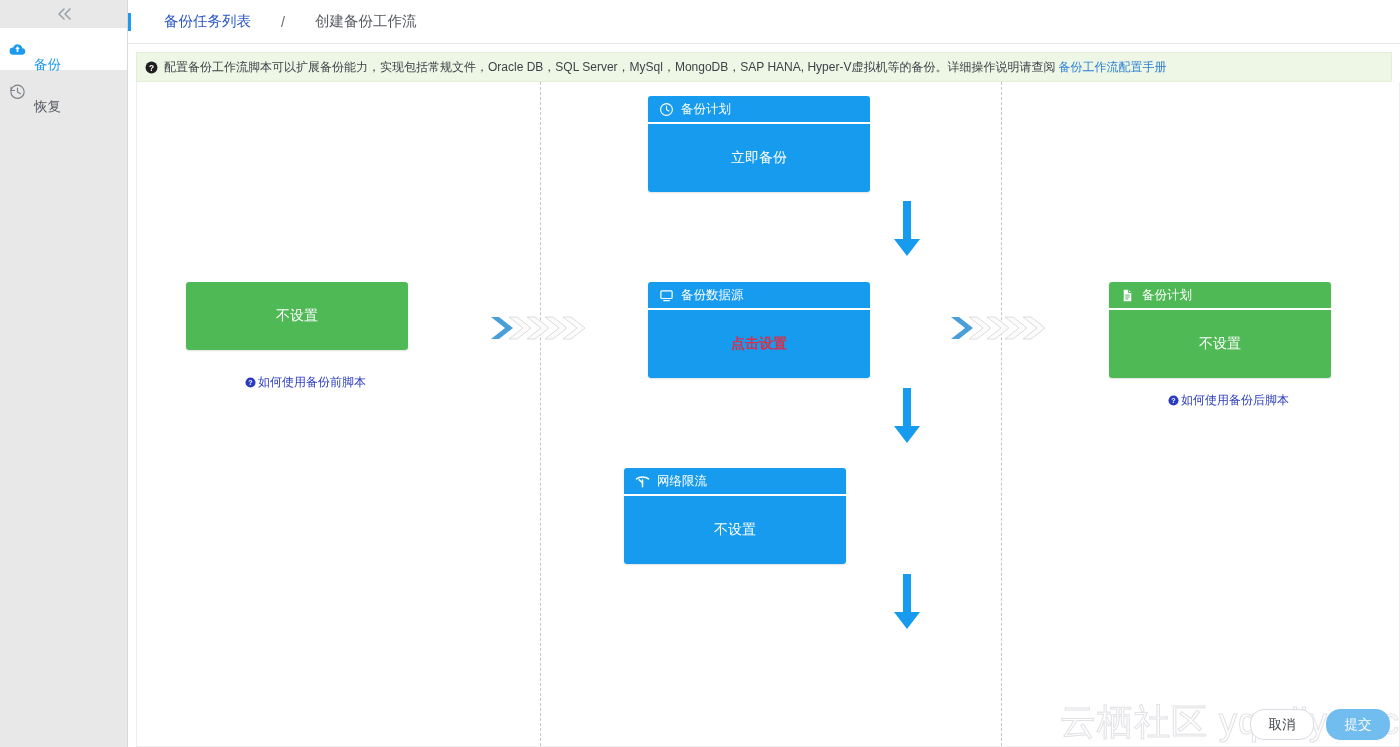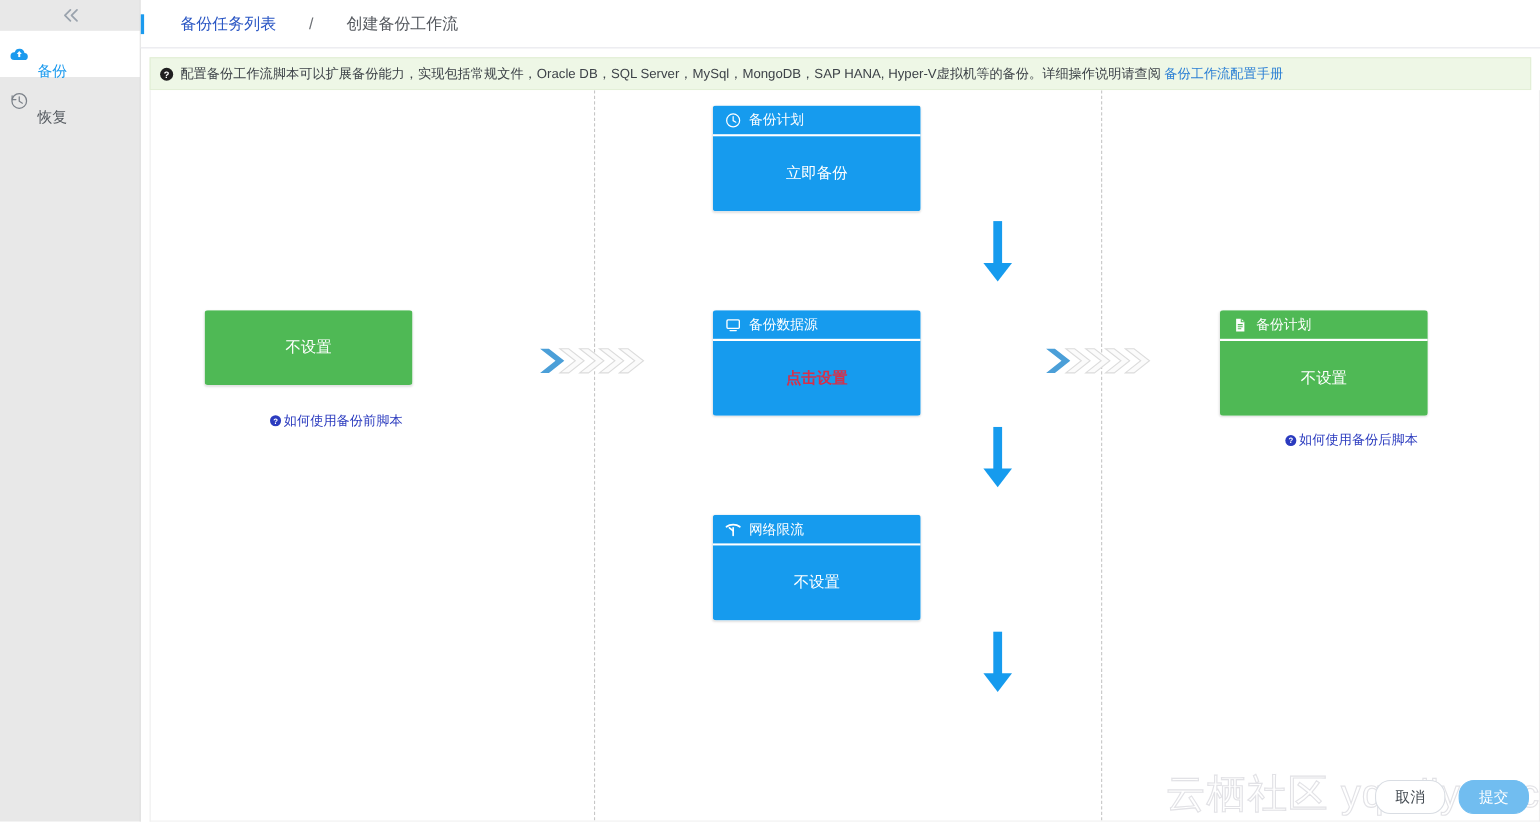--- a/index.html
+++ b/index.html
@@ -85,21 +85,21 @@
   .dashed-line {
     position: absolute; top: 0; bottom: 0;
     width: 0; border-left: 1px dashed #c6c6c6;
   }
   .dashed-line.left { left: 403px; }
   .dashed-line.right { left: 864px; }
 
   
   .card {
     position: absolute;
-    width: 189px;
+    width: 222px;
     border-radius: 3px;
     box-shadow: 0 1px 2px rgba(0,0,0,.12);
     overflow: hidden;
     cursor: pointer;
     user-select: none;
   }
   .card-head {
     height: 28px;
     display: flex; align-items: center;
     padding-left: 11px;
@@ -322,21 +322,21 @@
         <span>如何使用备份后脚本</span>
       </div>
 
       <div class="down-arrow" style="left:753px; top:306px;">
         <svg width="34" height="60" viewBox="0 0 34 60">
           <rect x="13" y="0" width="8" height="40" fill="#169bee"></rect>
           <path d="M4 38 L30 38 L17 55 Z" fill="#169bee"></path>
         </svg>
       </div>
 
-      <div class="card blue" style="left:511px; top:386px;">
+      <div class="card blue" style="left:487px; top:386px;">
         <div class="card-head">
           <span class="hico">
             <svg width="15" height="15" viewBox="0 0 16 16">
               <path d="M1.5 5.2 C5 2.4, 11 2.4, 14.5 5.2" fill="none" stroke="#ffffff" stroke-width="1.6" stroke-linecap="round"></path>
               <path d="M8 6.3 L8 13.6" fill="none" stroke="#ffffff" stroke-width="1.6" stroke-linecap="round"></path>
               <path d="M4.4 6.3 L8 9.3" fill="none" stroke="#ffffff" stroke-width="1.6" stroke-linecap="round"></path>
             </svg>
           </span>
           <span>网络限流</span>
         </div>

